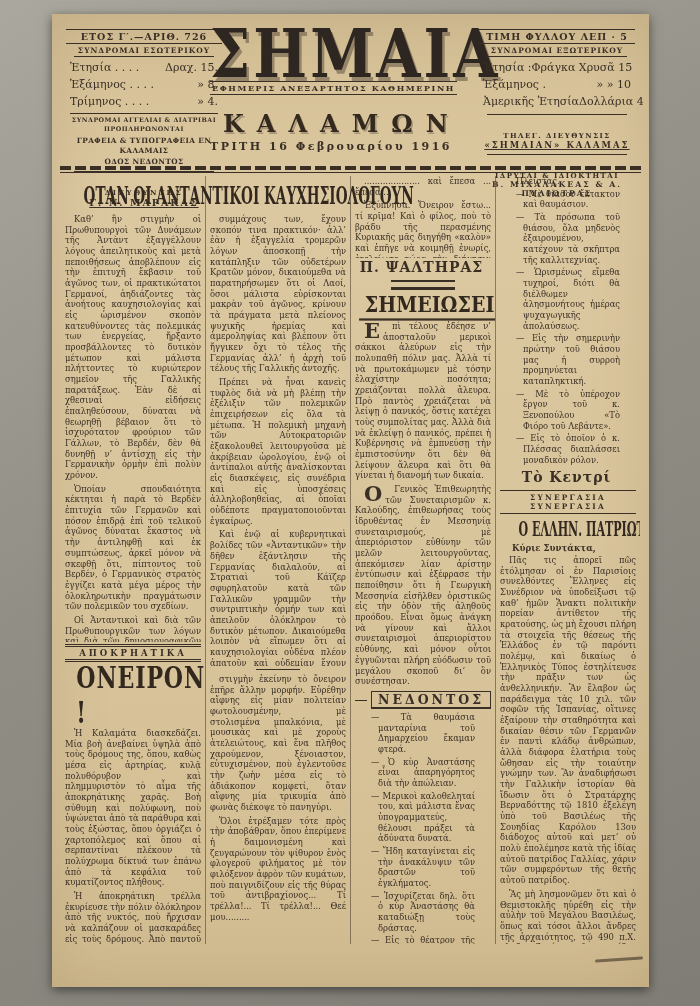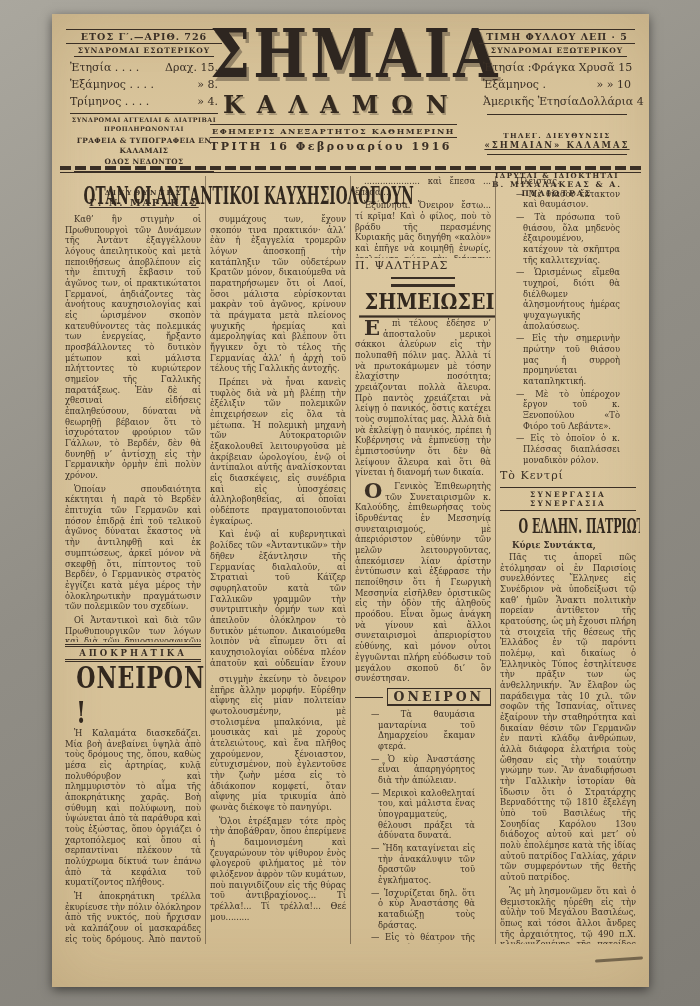--- a/index.html
+++ b/index.html
@@ -40,21 +40,21 @@
   .col{flex:1 1 0;padding:0 4px;overflow:hidden;display:flex;flex-direction:column;}
   .pad-top{padding-top:38px;}
   .bt p{font-size:8.4px;line-height:1.27;text-align:justify;margin:0 0 3px;text-indent:9px;}
   .clip{overflow:hidden;flex:0 0 auto;}
   .grow{flex:1 1 auto;overflow:hidden;}
   .lead-head{position:absolute;left:0;top:5px;width:290px;text-align:center;z-index:2;}
   .lead-head span{display:inline-block;font-weight:bold;font-size:15.5px;white-space:nowrap;transform:scale(.88,1.5);transform-origin:center top;color:#32281e;}
   .kicker{font-size:8.5px;font-weight:bold;letter-spacing:3px;text-align:center;border-top:3px double var(--ink);border-bottom:3px double var(--ink);padding:1px 0;margin:2px 0;}
   .big-head{margin:1px 0 3px;}
   .big-head span{display:inline-block;font-size:26px;font-weight:bold;letter-spacing:1px;transform:scale(.85,1.15);transform-origin:center;color:#32281e;}
-  .sig{text-align:left;font-weight:normal;font-size:11px;letter-spacing:1px;margin:1px 3px 2px 0;}
+  .sig{text-align:center;font-weight:bold;font-size:14px;letter-spacing:1px;margin:1px 3px 2px 0;}
   .divider{width:64px;border-top:2.5px solid var(--ink);margin:3px auto 4px;flex:0 0 auto;}
   .divider.thin{border-top-width:1.5px;width:44px;}
   .sim-head{text-align:center;margin:1px 0 2px;flex:0 0 auto;}
   .sim-head .bar{width:64px;height:3px;background:var(--ink);margin:0 auto 2px;}
   .sim-head .t{display:inline-block;font-size:20px;font-weight:bold;transform:scale(.95,1.12);color:#32281e;border-bottom:2px solid var(--ink);padding:0 6px 1px;}
   .dropcap{float:left;font-size:21px;line-height:17px;font-weight:bold;padding:1px 3px 0 0;}
   .pennies-head{display:flex;align-items:center;margin:2px 0 3px;flex:0 0 auto;}
   .pennies-head .ln{flex:1;border-top:1.5px solid var(--ink);}
   .pennies-head .lbl{font-size:12.5px;font-weight:bold;letter-spacing:3px;border:1px solid var(--ink);border-width:1px 1px 2px 1px;padding:0 6px;margin-left:4px;}
   .dash p{font-size:8.4px;line-height:1.27;text-align:justify;margin:0 16px 2px;text-indent:0;padding-left:7px;text-indent:-7px;}
@@ -94,22 +94,22 @@
       <div class="tiny-note">ΣΥΝΔΡΟΜΑΙ ΑΓΓΕΛΙΑΙ &amp; ΔΙΑΤΡΙΒΑΙ</div>
       <div class="tiny-note" style="border-top:none;margin-top:0;padding-top:0;">ΠΡΟΠΛΗΡΩΝΟΝΤΑΙ</div>
       <div class="office" style="margin-top:3px;">ΓΡΑΦΕΙΑ &amp; ΤΥΠΟΓΡΑΦΕΙΑ ΕΝ ΚΑΛΑΜΑΙΣ</div>
       <div class="office">ΟΔΟΣ ΝΕΔΟΝΤΟΣ</div>
       <div class="role">ΔΙΕΥΘΥΝΤΗΣ</div>
       <div class="person">Γ. Ν. ΜΑΡΑΚΑΣ</div>
     </div>
 
     <div class="mast-center">
       <div><span class="title-main">ΣΗΜΑΙΑ</span></div>
+      <div><span class="tagline">ΕΦΗΜΕΡΙΣ ΑΝΕΞΑΡΤΗΤΟΣ ΚΑΘΗΜΕΡΙΝΗ</span></div>
       <div><span class="title-sub">ΚΑΛΑΜΩΝ</span></div>
-      <div><span class="tagline">ΕΦΗΜΕΡΙΣ ΑΝΕΞΑΡΤΗΤΟΣ ΚΑΘΗΜΕΡΙΝΗ</span></div>
       <div class="dateline">ΤΡΙΤΗ 16 Φεβρουαρίου 1916</div>
     </div>
 
     <div class="mast-side mast-right">
       <div class="issue-line">ΤΙΜΗ ΦΥΛΛΟΥ ΛΕΠ · 5</div>
       <div class="subs-hd">ΣΥΝΔΡΟΜΑΙ ΕΞΩΤΕΡΙΚΟΥ</div>
       <div>
 
           <div class="subrow">
             <span class="l">Ἐτησία :</span>
@@ -193,21 +193,21 @@
       </div>
       <div class="bt clip" style="height:368px;">
 
           <p><span class="dropcap">Ε</span><span>πὶ τέλους ἐδέησε ν’ ἀποσταλοῦν μερικοὶ σάκκοι ἀλεύρων εἰς τὴν πολυπαθῆ πόλιν μας. Ἀλλὰ τί νὰ πρωτοκάμωμεν μὲ τόσην ἐλαχίστην ποσότητα; χρειάζονται πολλὰ ἄλευρα. Πρὸ παντὸς χρειάζεται νὰ λείψῃ ὁ πανικός, ὅστις κατέχει τοὺς συμπολίτας μας. Ἀλλὰ διὰ νὰ ἐκλείψῃ ὁ πανικός, πρέπει ἡ Κυβέρνησις νὰ ἐμπνεύσῃ τὴν ἐμπιστοσύνην ὅτι δὲν θὰ λείψουν ἄλευρα καὶ ὅτι θὰ γίνεται ἡ διανομή των δικαία.</span></p>
 
           <p><span class="dropcap">Ο</span><span> Γενικὸς Ἐπιθεωρητὴς τῶν Συνεταιρισμῶν κ. Καλούδης, ἐπιθεωρήσας τοὺς ἱδρυθέντας ἐν Μεσσηνίᾳ συνεταιρισμούς, μὲ ἀπεριόριστον εὐθύνην τῶν μελῶν λειτουργοῦντας, ἀπεκόμισεν λίαν ἀρίστην ἐντύπωσιν καὶ ἐξέφρασε τὴν πεποίθησιν ὅτι ἡ Γεωργικὴ Μεσσηνία εἰσῆλθεν ὁριστικῶς εἰς τὴν ὁδὸν τῆς ἀληθοῦς προόδου. Εἶναι ὅμως ἀνάγκη νὰ γίνουν καὶ ἄλλοι συνεταιρισμοὶ ἀπεριορίστου εὐθύνης, καὶ μόνον οὗτοι ἐγγυῶνται πλήρη εὐόδωσιν τοῦ μεγάλου σκοποῦ δι’ ὃν συνέστησαν.</span></p>
 
         </div>
       <div class="pennies-head">
         <div class="ln"></div>
-        <span class="lbl">ΟΝΕΙΡΟΝ</span>
+        <span class="lbl">ΝΕΔΟΝΤΟΣ</span>
       </div>
       <div class="dash grow">
 
       <p>— Τὰ θαυμάσια μανταρίνια τοῦ Δημαρχείου ἔκαμαν φτερά.</p>
           <p>— Ὁ κὺρ Ἀναστάσης εἶναι ἀπαρηγόρητος διὰ τὴν ἀπώλειαν.</p>
           <p>— Μερικοὶ καλοθεληταί του, καὶ μάλιστα ἕνας ὑπογραμματεύς, θέλουσι πράξει τὰ ἀδύνατα δυνατά.</p>
           <p>— Ἤδη καταγίνεται εἰς τὴν ἀνακάλυψιν τῶν δραστῶν τοῦ ἐγκλήματος.</p>
           <p>— Ἰσχυρίζεται δηλ. ὅτι ὁ κὺρ Ἀναστάσης θὰ καταδιώξῃ τοὺς δράστας.</p>
           <p>— Εἰς τὸ θέατρον τῆς Παραλίας θὰ δοθῇ μέγας χορὸς μεταμφιεσμένων.</p>
           <p>— Αἱ θυσίαι τοῦ κεντρικοῦ ἤρχισαν.</p>

